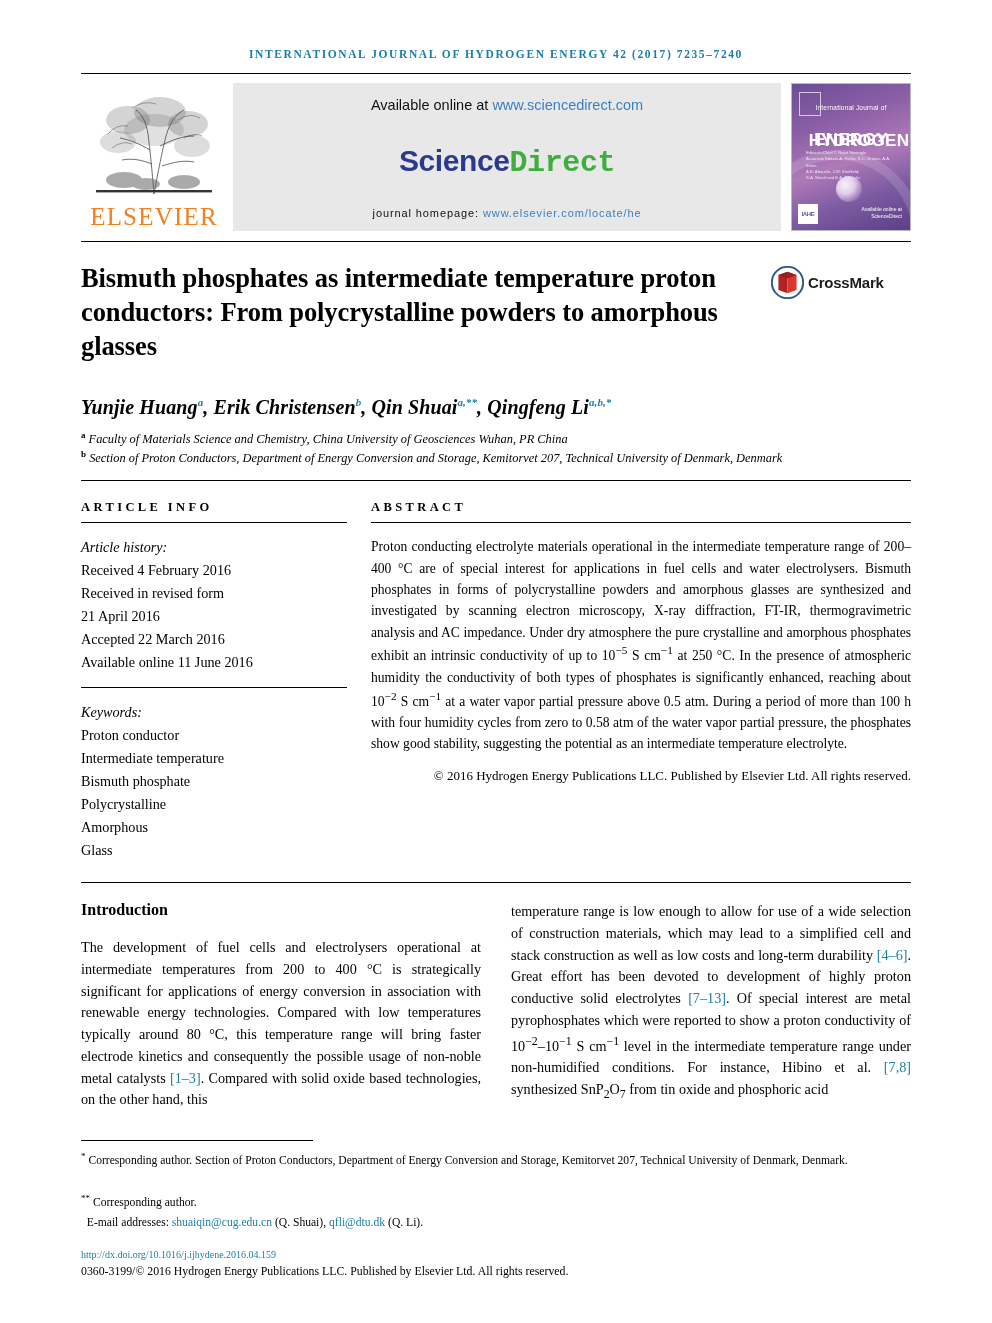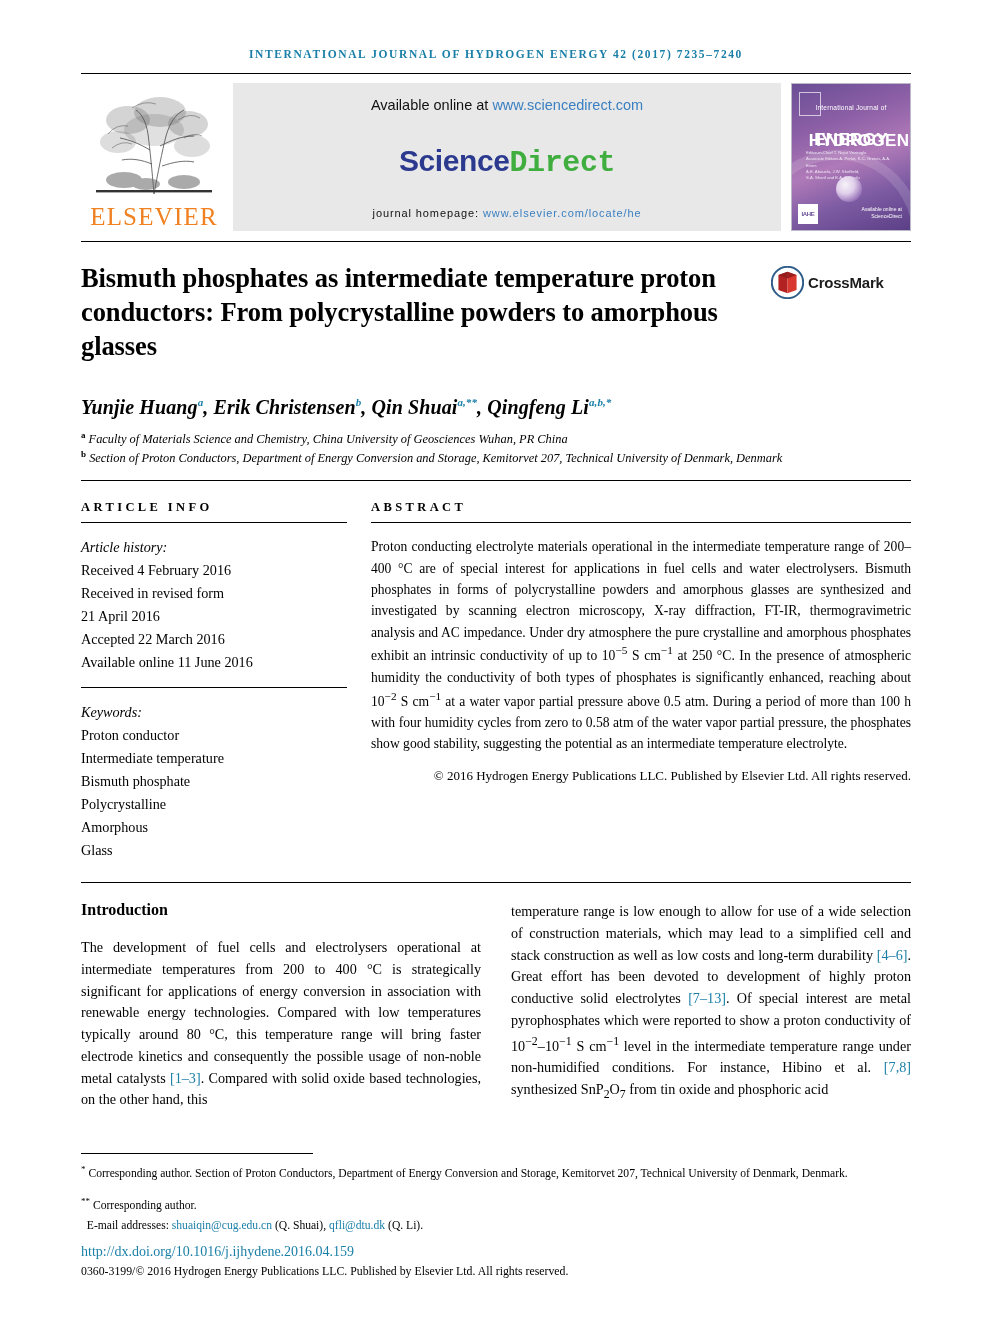--- a/index.html
+++ b/index.html
@@ -281,21 +281,21 @@
   }
   .foot-rule { border-top: 1px solid #000; width: 232px; margin-bottom: 9px; }
   .foot-line {
     font-size: 11.6px;
     line-height: 1.42;
     text-align: justify;
   }
   .foot-line.it { }
   .foot-sym { font-size: 9px; vertical-align: super; }
   .foot-email { margin-top: 5px; font-size: 11.6px; }
-  .foot-doi { margin-top: 12px; font-size: 14px; color: #1a7fa8; }
+  .foot-doi { margin-top: 20px; font-size: 10px; color: #1a7fa8; }
   .foot-issn { margin-top: 4px; font-size: 11.8px; }
   .link { color: #1a7fa8; text-decoration: none; }
 </style>
 </head>
 <body>
 
 <div class="page">
 
   <div class="running-head">International Journal of Hydrogen Energy 42 (2017) 7235–7240</div>
   <div class="rule-top"></div>
@@ -450,21 +450,21 @@
       <p class="body-p">temperature range is low enough to allow for use of a wide selection of construction materials, which may lead to a simplified cell and stack construction as well as low costs and long-term durability <a class="ref" href="#">[4–6]</a>. Great effort has been devoted to development of highly proton conductive solid electrolytes <a class="ref" href="#">[7–13]</a>. Of special interest are metal pyrophosphates which were reported to show a proton conductivity of 10<sup>−2</sup>–10<sup>−1</sup>&nbsp;S&nbsp;cm<sup>−1</sup> level in the intermediate temperature range under non-humidified conditions. For instance, Hibino et al. <a class="ref" href="#">[7,8]</a> synthesized SnP<sub>2</sub>O<sub>7</sub> from tin oxide and phosphoric acid</p>
     </div>
   </div>
 
   <div class="foot">
     <div class="foot-rule"></div>
     <div class="foot-line it">
       <span class="foot-sym">*</span>
       <span>Corresponding author. Section of Proton Conductors, Department of Energy Conversion and Storage, Kemitorvet 207, Technical University of Denmark, Denmark.</span>
     </div>
-    <div class="foot-line it" style="margin-top:12px">
+    <div class="foot-line it" style="margin-top:22px">
       <span class="foot-sym">**</span>
       <span>Corresponding author.</span>
     </div>
     <div class="foot-email">
       &nbsp;&nbsp;<span>E-mail addresses:</span>
       <a class="link" href="#">shuaiqin@cug.edu.cn</a>
       <span>(Q. Shuai)</span>,
       <a class="link" href="#">qfli@dtu.dk</a>
       <span>(Q. Li).</span>
     </div>

